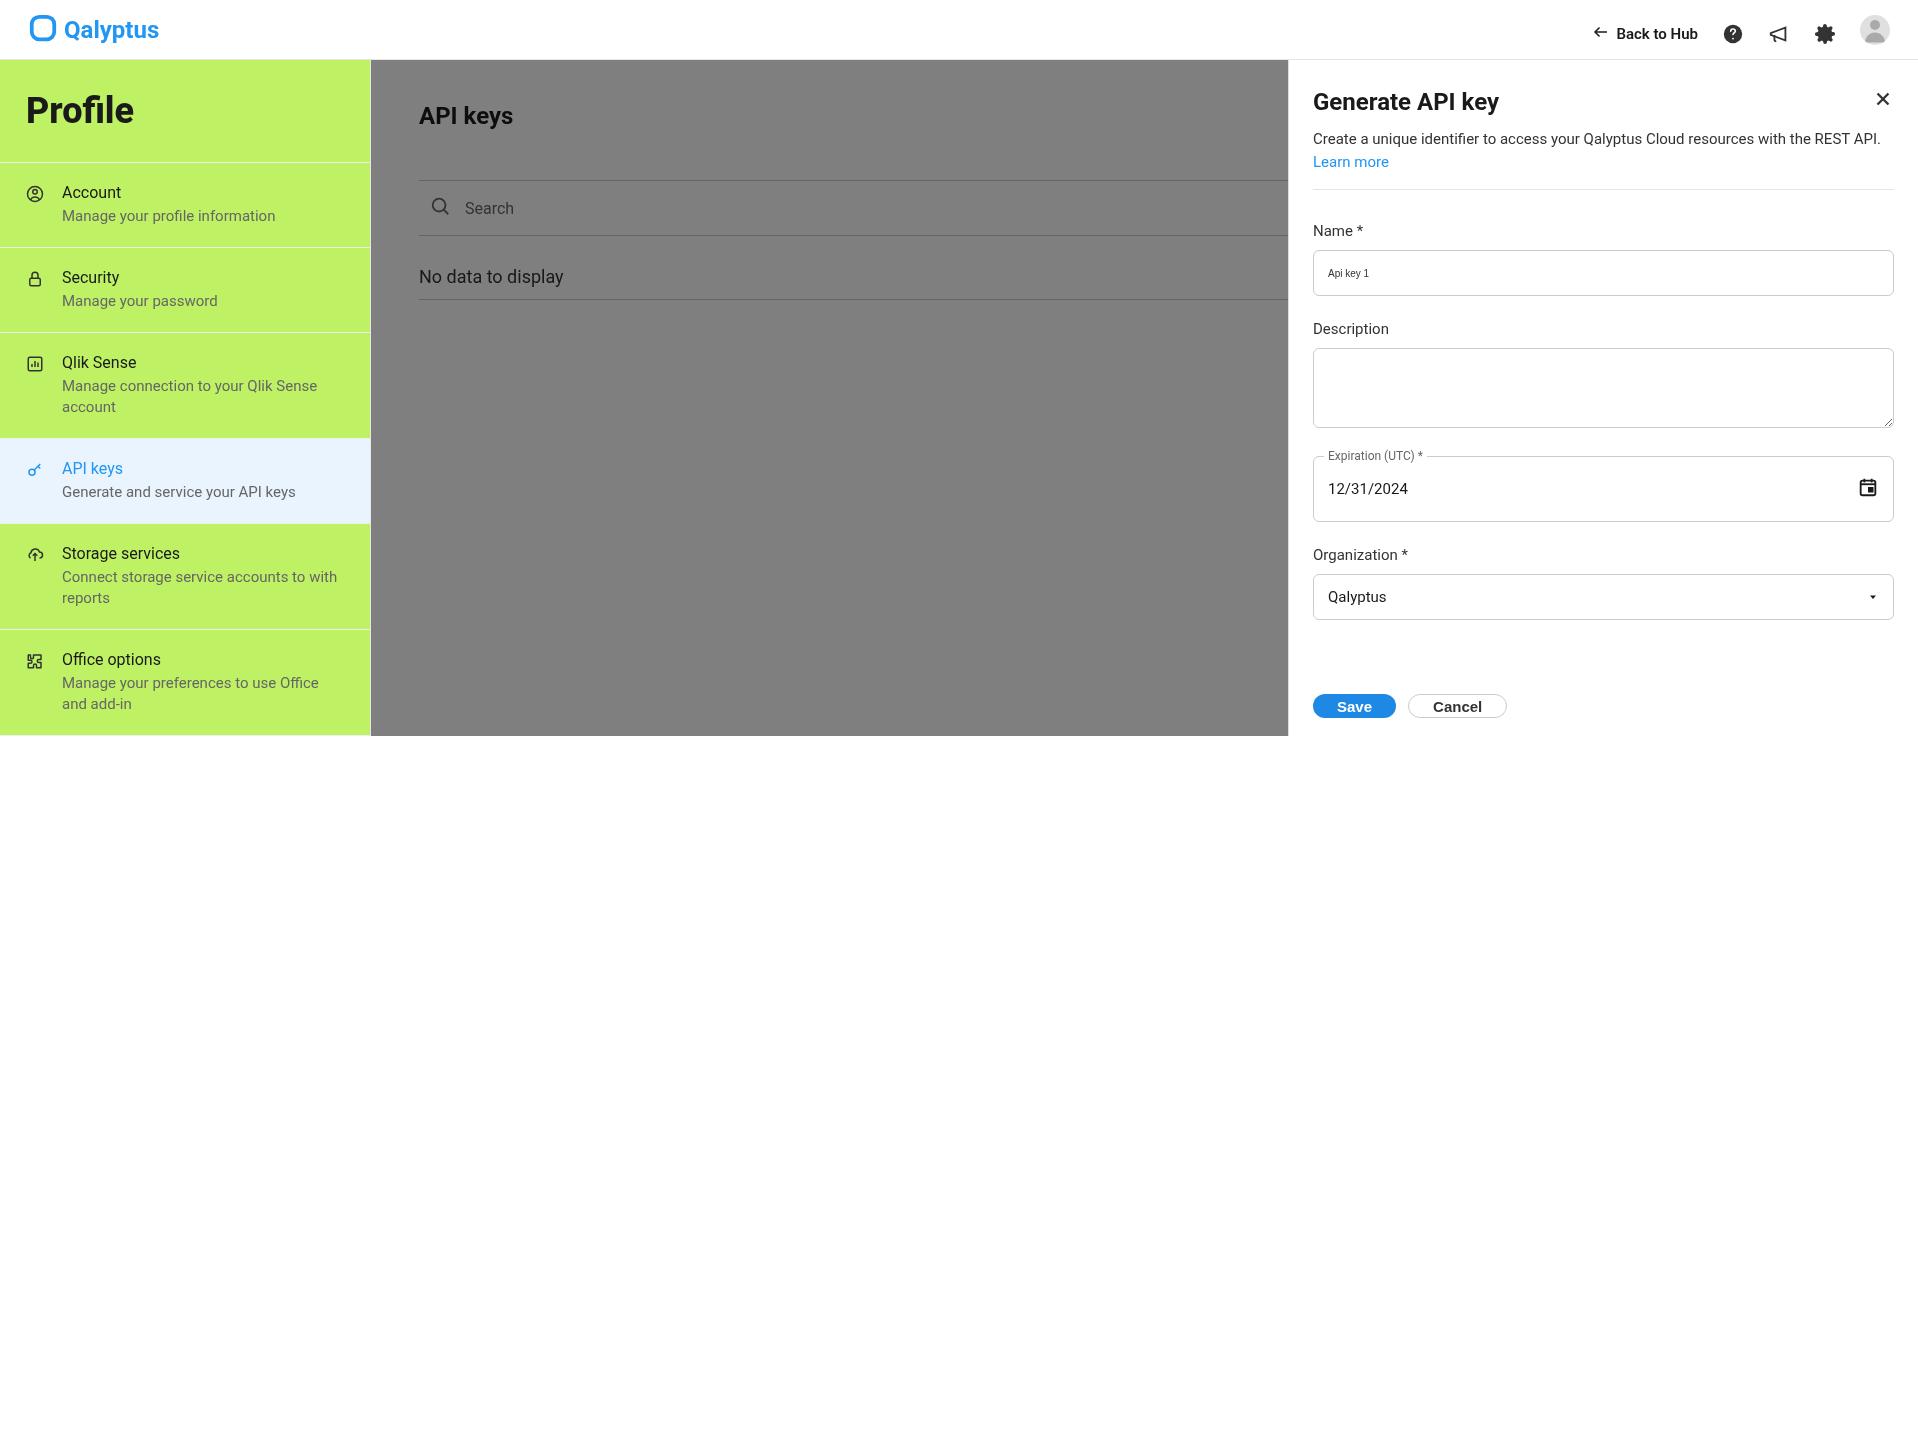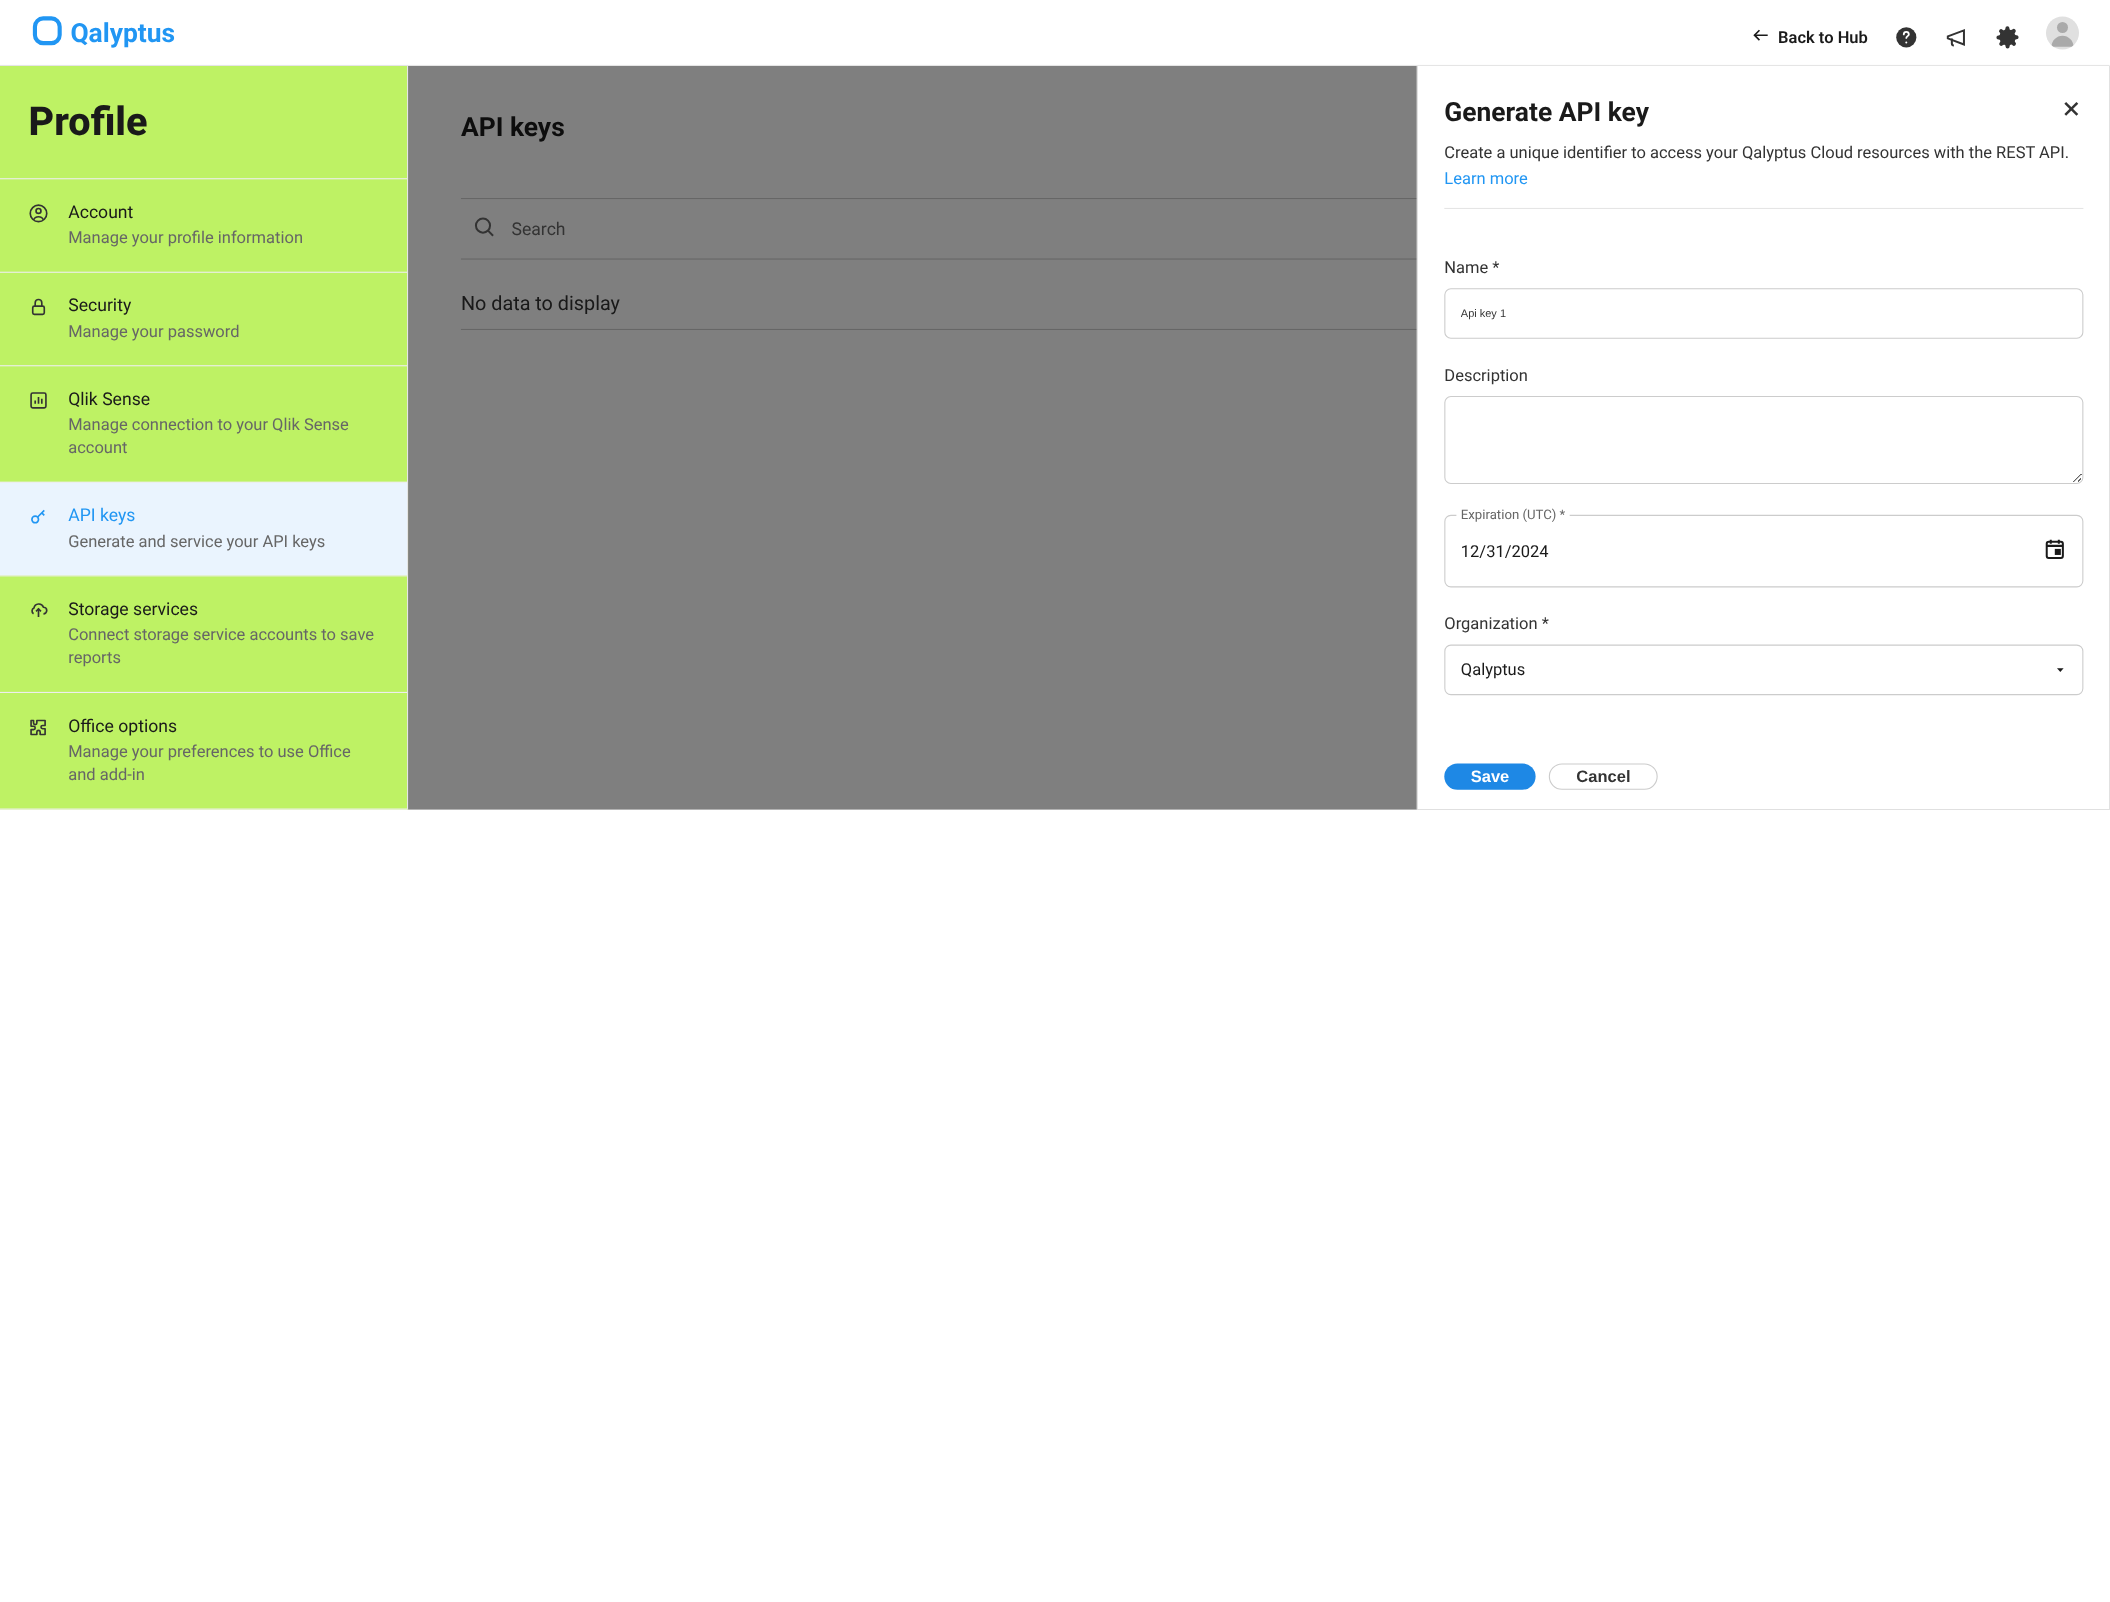--- a/index.html
+++ b/index.html
@@ -197,21 +197,21 @@
     .panel-close {
       cursor: pointer;
       color: #333;
     }
     .panel-desc {
       font-size: 15px;
       color: #333;
       line-height: 1.5;
       padding-bottom: 16px;
       border-bottom: 1px solid #e5e5e5;
-      margin-bottom: 44px;
+      margin-bottom: 32px;
     }
     .panel-desc a {
       color: #2196f3;
       text-decoration: none;
     }
     .field-group {
       margin-bottom: 24px;
     }
     .field-label {
       font-size: 15px;
@@ -411,21 +411,21 @@
       <div class="sidebar-item">
         <span class="sidebar-item-icon">
           <svg width="18" height="18" viewBox="0 0 24 24" fill="none" stroke="currentColor" stroke-width="2">
             <path d="M18 16a4 4 0 000-8 6 6 0 00-11.5 1A4 4 0 006 16"></path>
               <polyline points="9,13 12,10 15,13"></polyline>
               <line x1="12" y1="10" x2="12" y2="20"></line>
           </svg>
         </span>
         <div class="sidebar-item-text">
           <div class="sidebar-item-title">Storage services</div>
-          <div class="sidebar-item-desc">Connect storage service accounts to save reports</div>
+          <div class="sidebar-item-desc">Connect storage service accounts to with reports</div>
         </div>
       </div>
 
       <div class="sidebar-item">
         <span class="sidebar-item-icon">
           <svg width="18" height="18" viewBox="0 0 24 24" fill="none" stroke="currentColor" stroke-width="2">
             <path d="M14 4h-4v3a2 2 0 11-4 0V4H3v7h3a2 2 0 110 4H3v6h7v-3a2 2 0 114 0v3h6v-7h-3a2 2 0 110-4h3V4h-6z" stroke-linejoin="round"></path>
           </svg>
         </span>
         <div class="sidebar-item-text">

